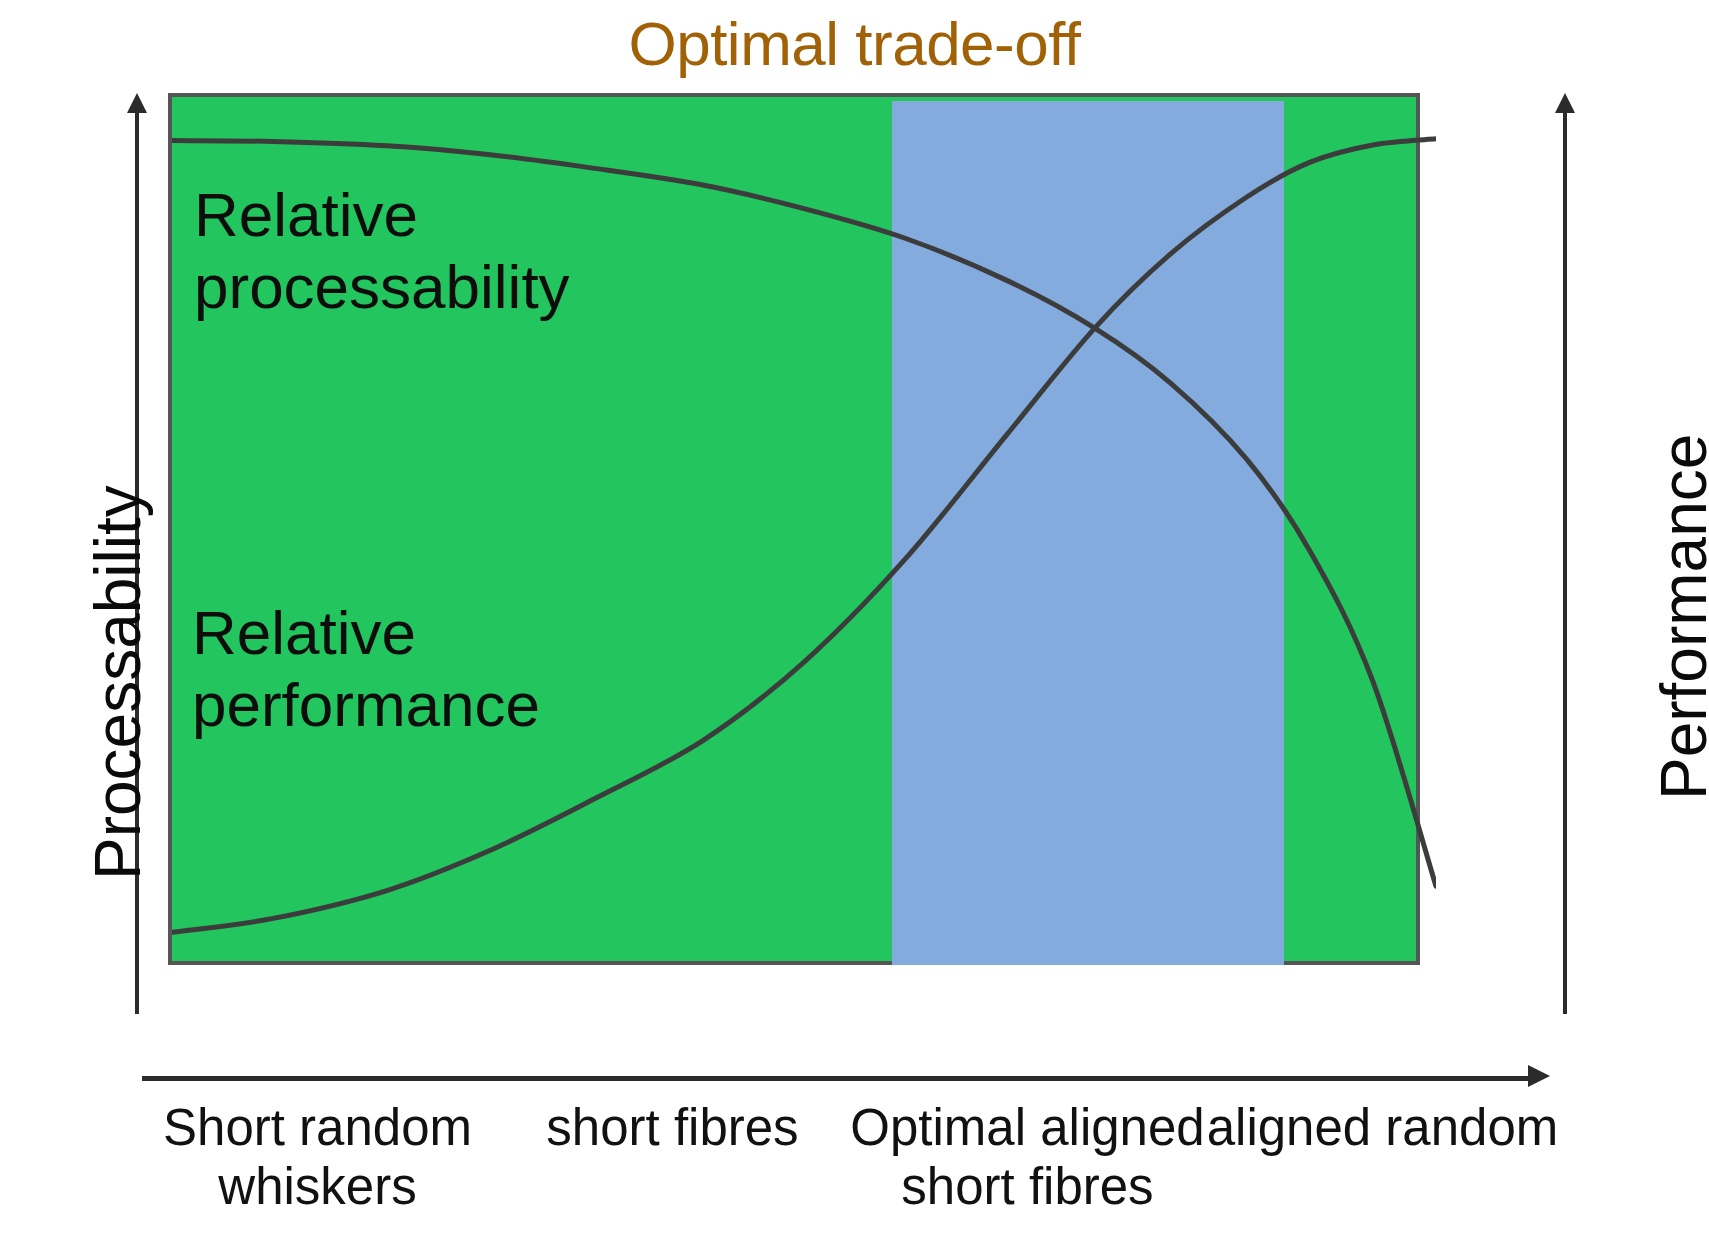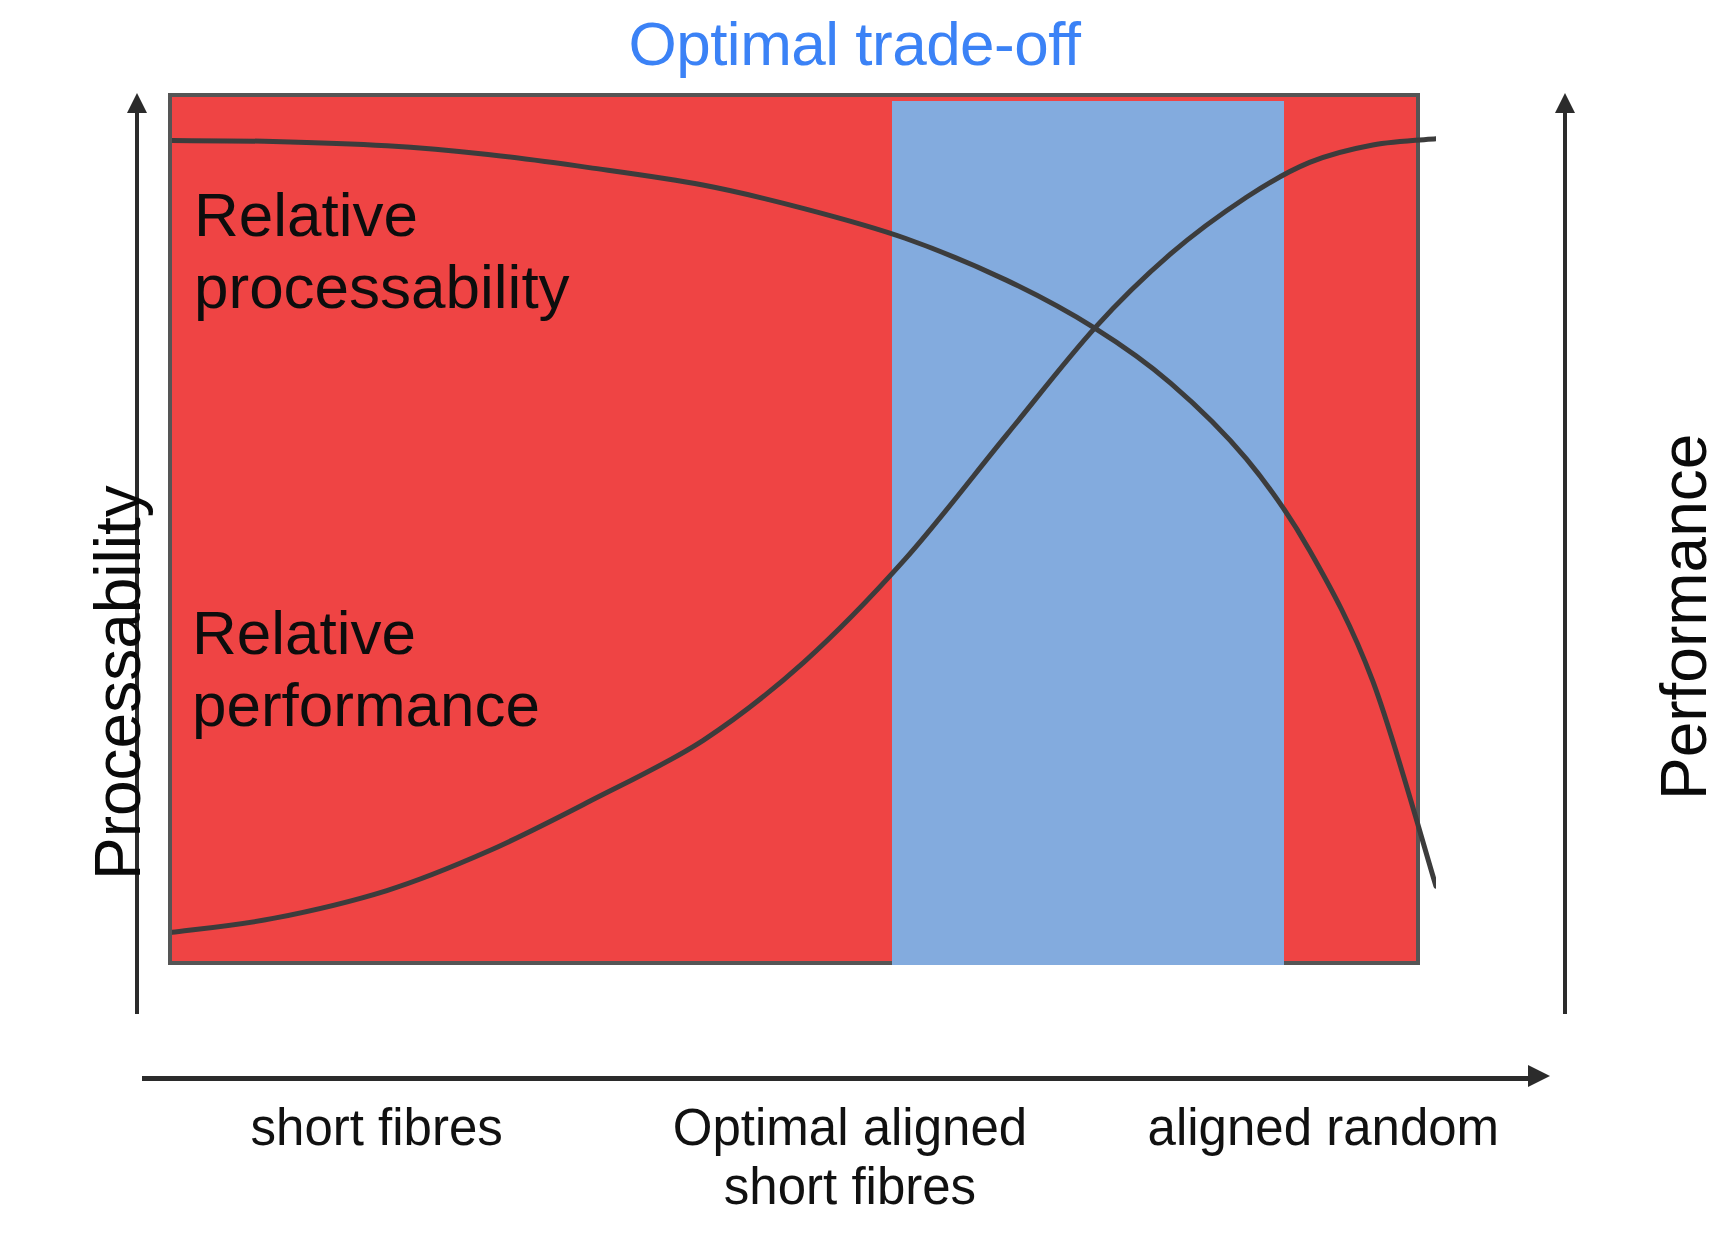--- a/index.html
+++ b/index.html
@@ -109,21 +109,21 @@
 
   
   #plot-frame {
     position: absolute;
     left: 168px;
     top: 93px;
     width: 1252px;
     height: 872px;
     border: 4px solid #555555;
     box-sizing: border-box;
-    background: #ef4444;
+    background: #22c55e;
   }
 
   
   #optimal-band {
     position: absolute;
     left: 722px;
     top: 4px;
     width: 390px;
     height: 864px;
   }
@@ -174,21 +174,21 @@
     line-height: 59px;
     white-space: nowrap;
   }
   .x-cat .line2 { display: block; }
 </style>
 </head>
 <body>
 
 <div id="stage" style="background: rgb(255, 255, 255);">
 
-  <div class="chart-title" style="color: #3b82f6;">Optimal trade-off</div>
+  <div class="chart-title" style="color: #a16207;">Optimal trade-off</div>
 
   <div class="axis-arrow-line" id="y-left-axis-line"></div>
   <div id="y-left-axis-head"></div>
   <div class="axis-title" id="y-left-title">Processability</div>
 
   <div class="axis-arrow-line" id="y-right-axis-line"></div>
   <div id="y-right-axis-head"></div>
   <div class="axis-title" id="y-right-title">Performance</div>
 
   <div class="axis-arrow-line" id="x-axis-line"></div>
@@ -209,20 +209,24 @@
     </div>
 
     <div class="series-label" id="label-performance">
       <span>Relative</span>
       <span class="l2">performance</span>
     </div>
   </div>
 
   <div id="x-categories">
     <div class="x-cat">
+      <span>Short random</span>
+      <span class="line2">whiskers</span>
+    </div>
+    <div class="x-cat">
       <span class="line2">short fibres</span>
     </div>
     <div class="x-cat">
       <span>Optimal aligned</span>
       <span class="line2">short fibres</span>
     </div>
     <div class="x-cat">
       <span class="line2">aligned random</span>
     </div>
   </div>

